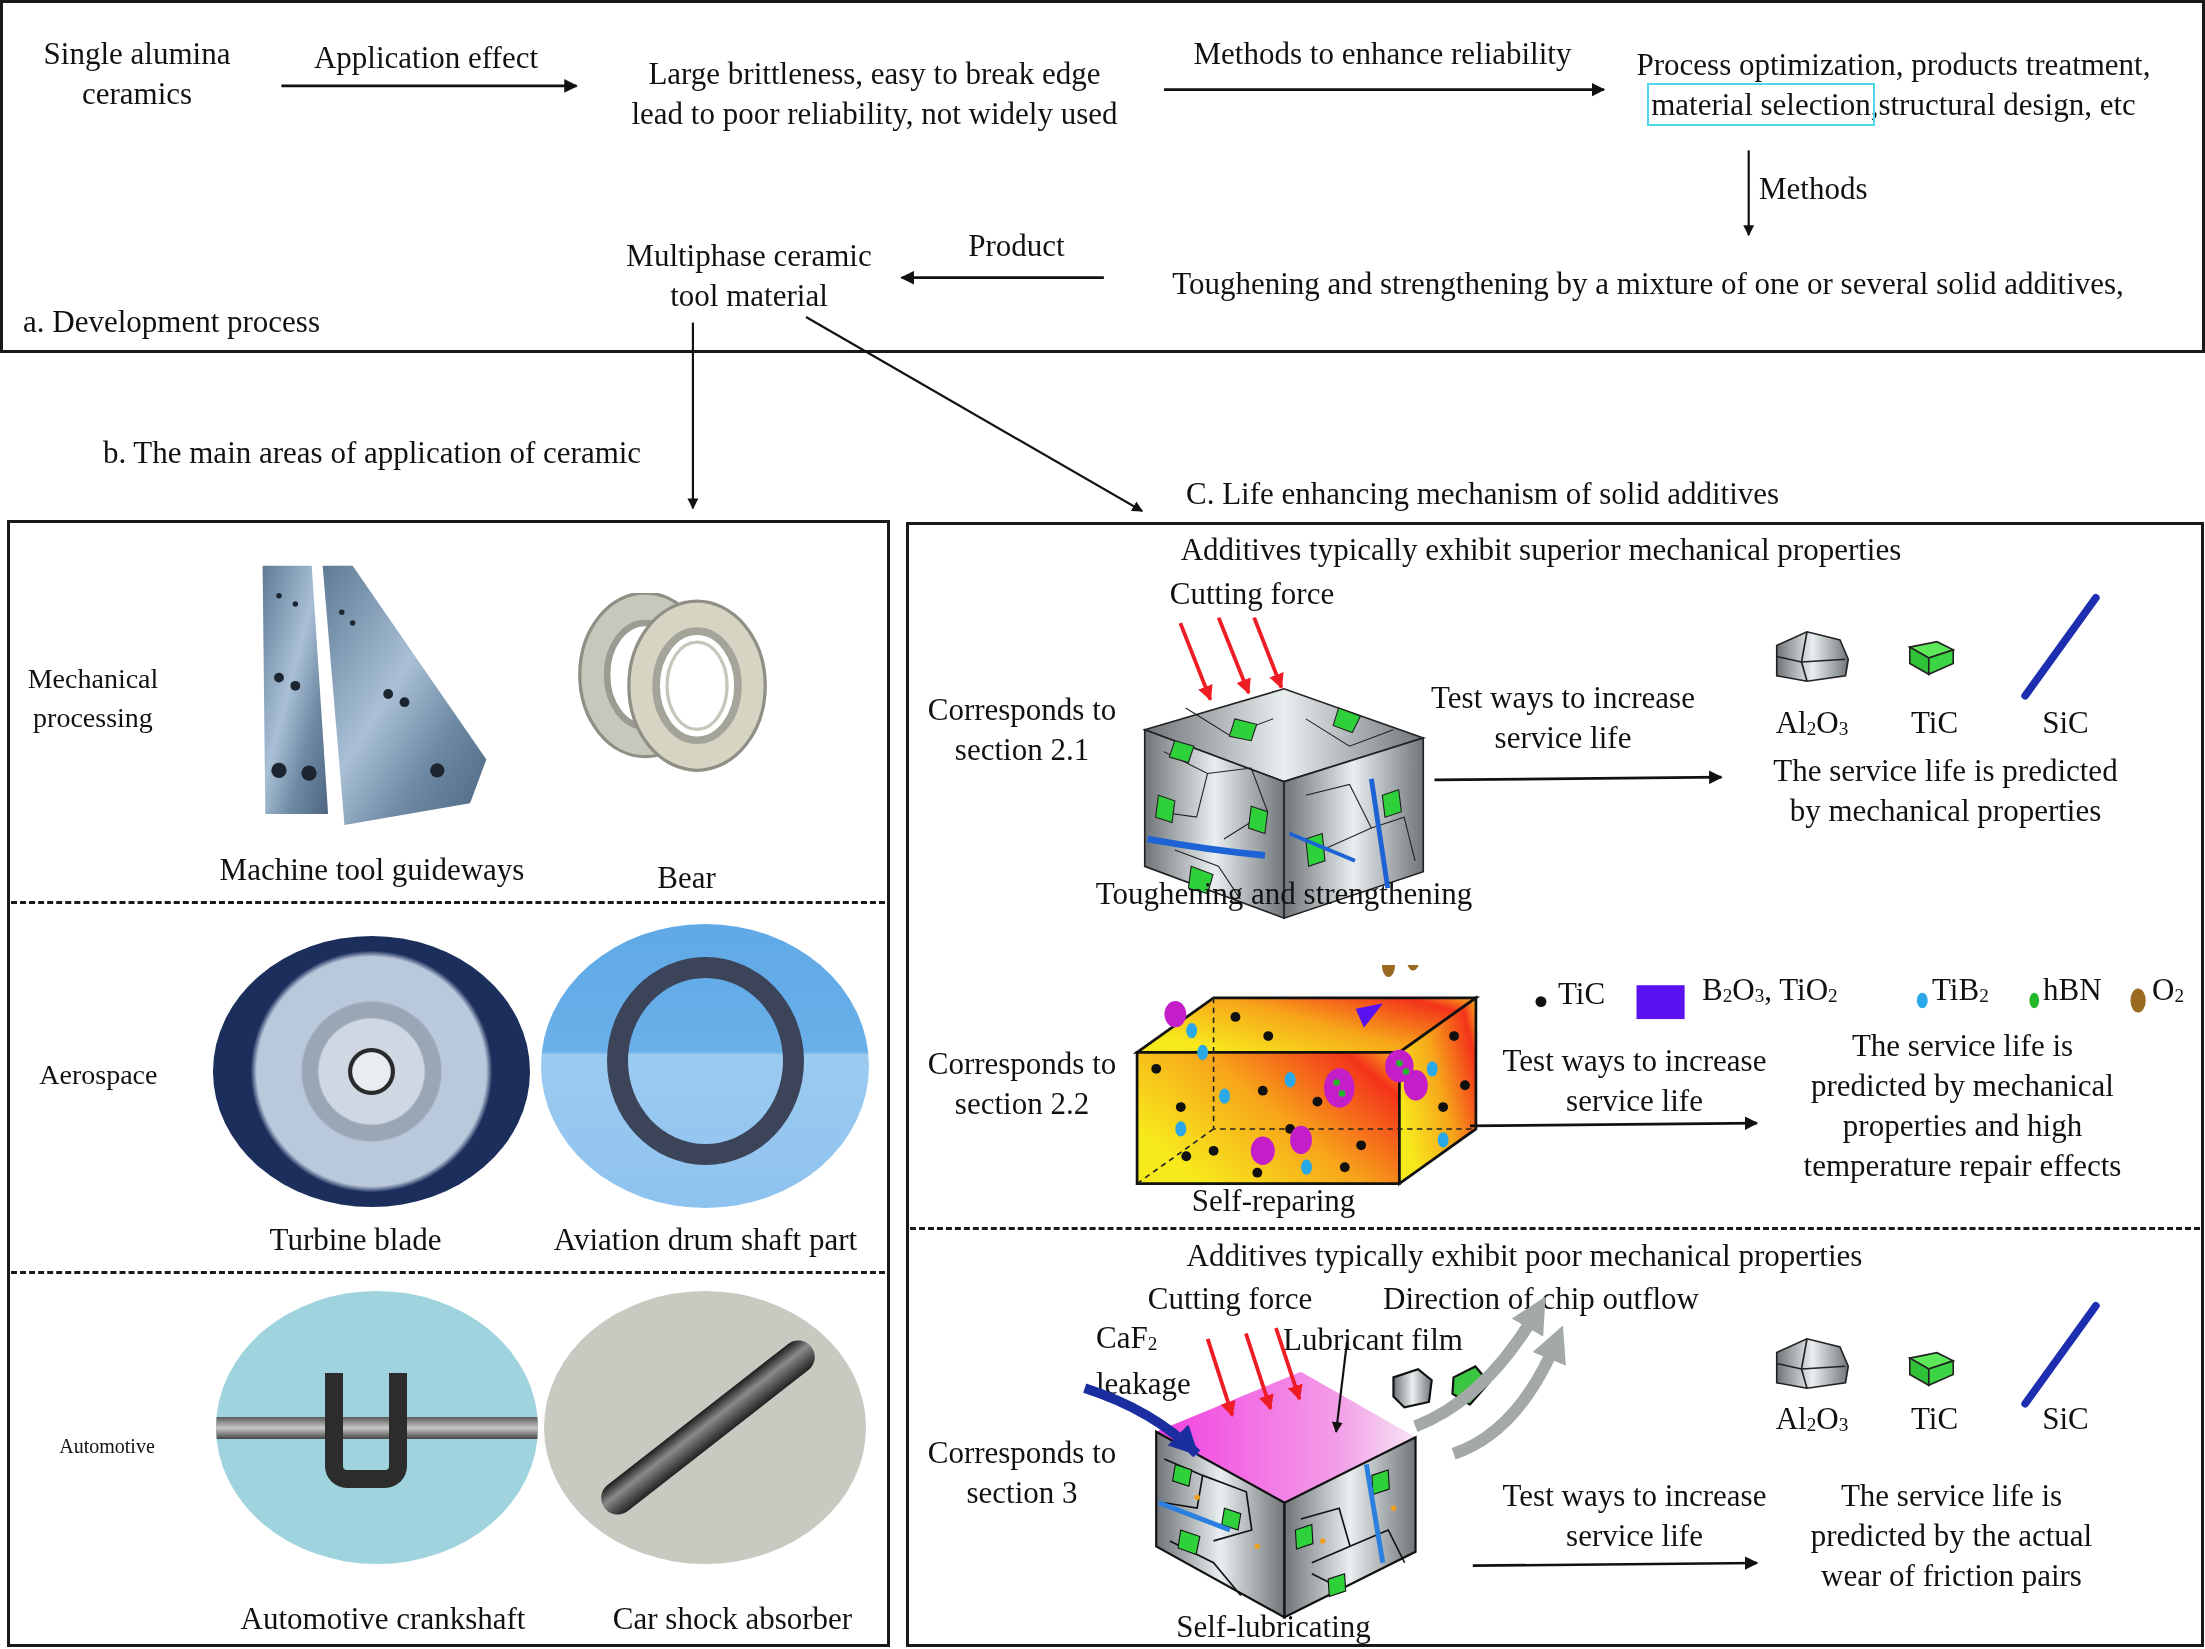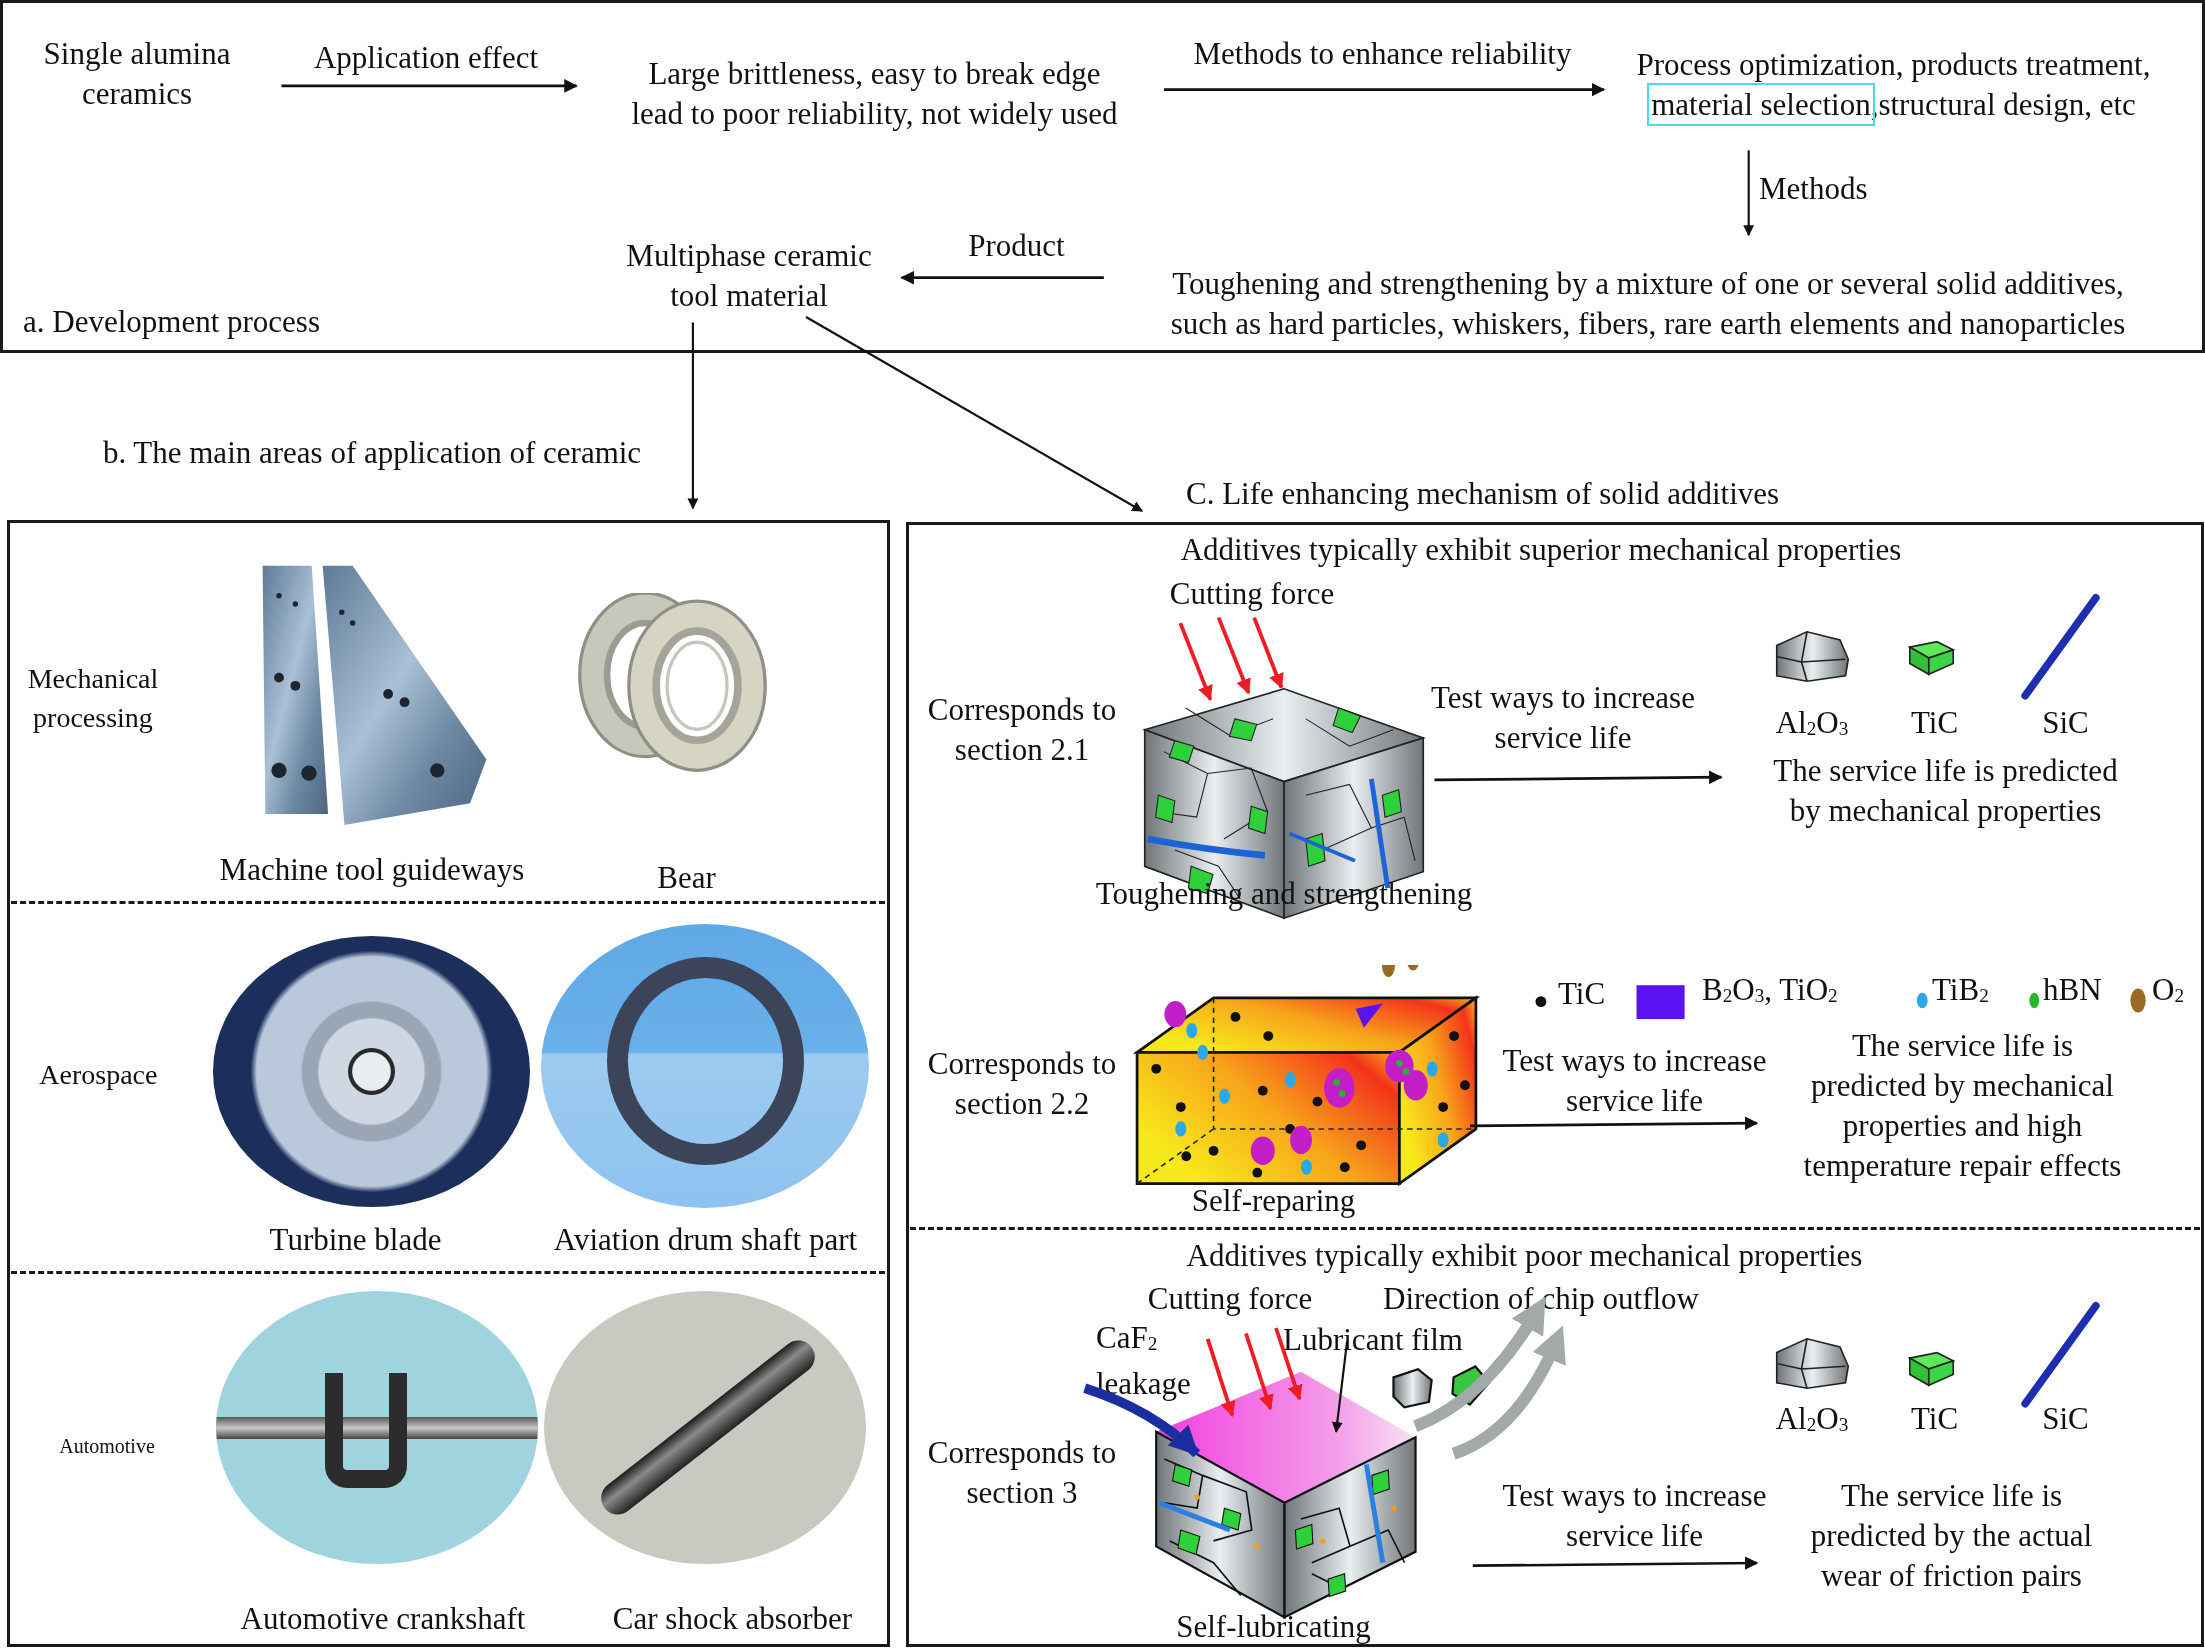--- a/index.html
+++ b/index.html
@@ -33,21 +33,20 @@
 
 <div class="txt" style="left:1612px;top:45px;width:563px;">
   <div>Process optimization, products treatment,</div>
   <div><span style="outline:2.7px solid #4fd6ea;outline-offset:2.2px;">material selection</span><span>,structural design, etc</span></div>
 </div>
 
 <div class="txtl" style="left:1759px;top:169px;">Methods</div>
 
 <div class="txt" style="left:1104px;top:236px;width:1088px;margin-top:28px;">
   <div>Toughening and strengthening by a mixture of one or several solid additives,</div>
-  <div>such as hard particles, whiskers, fibers, rare earth elements and nanoparticles</div>
 </div>
 <div class="txt" style="left:940px;top:226px;width:153px;">Product</div>
 
 <div class="txt" style="left:607px;top:236px;width:284px;">
   <div>Multiphase ceramic</div>
   <div>tool material</div>
 </div>
 
 <div class="txtl" style="left:23px;top:302px;">a. Development process</div>
 

